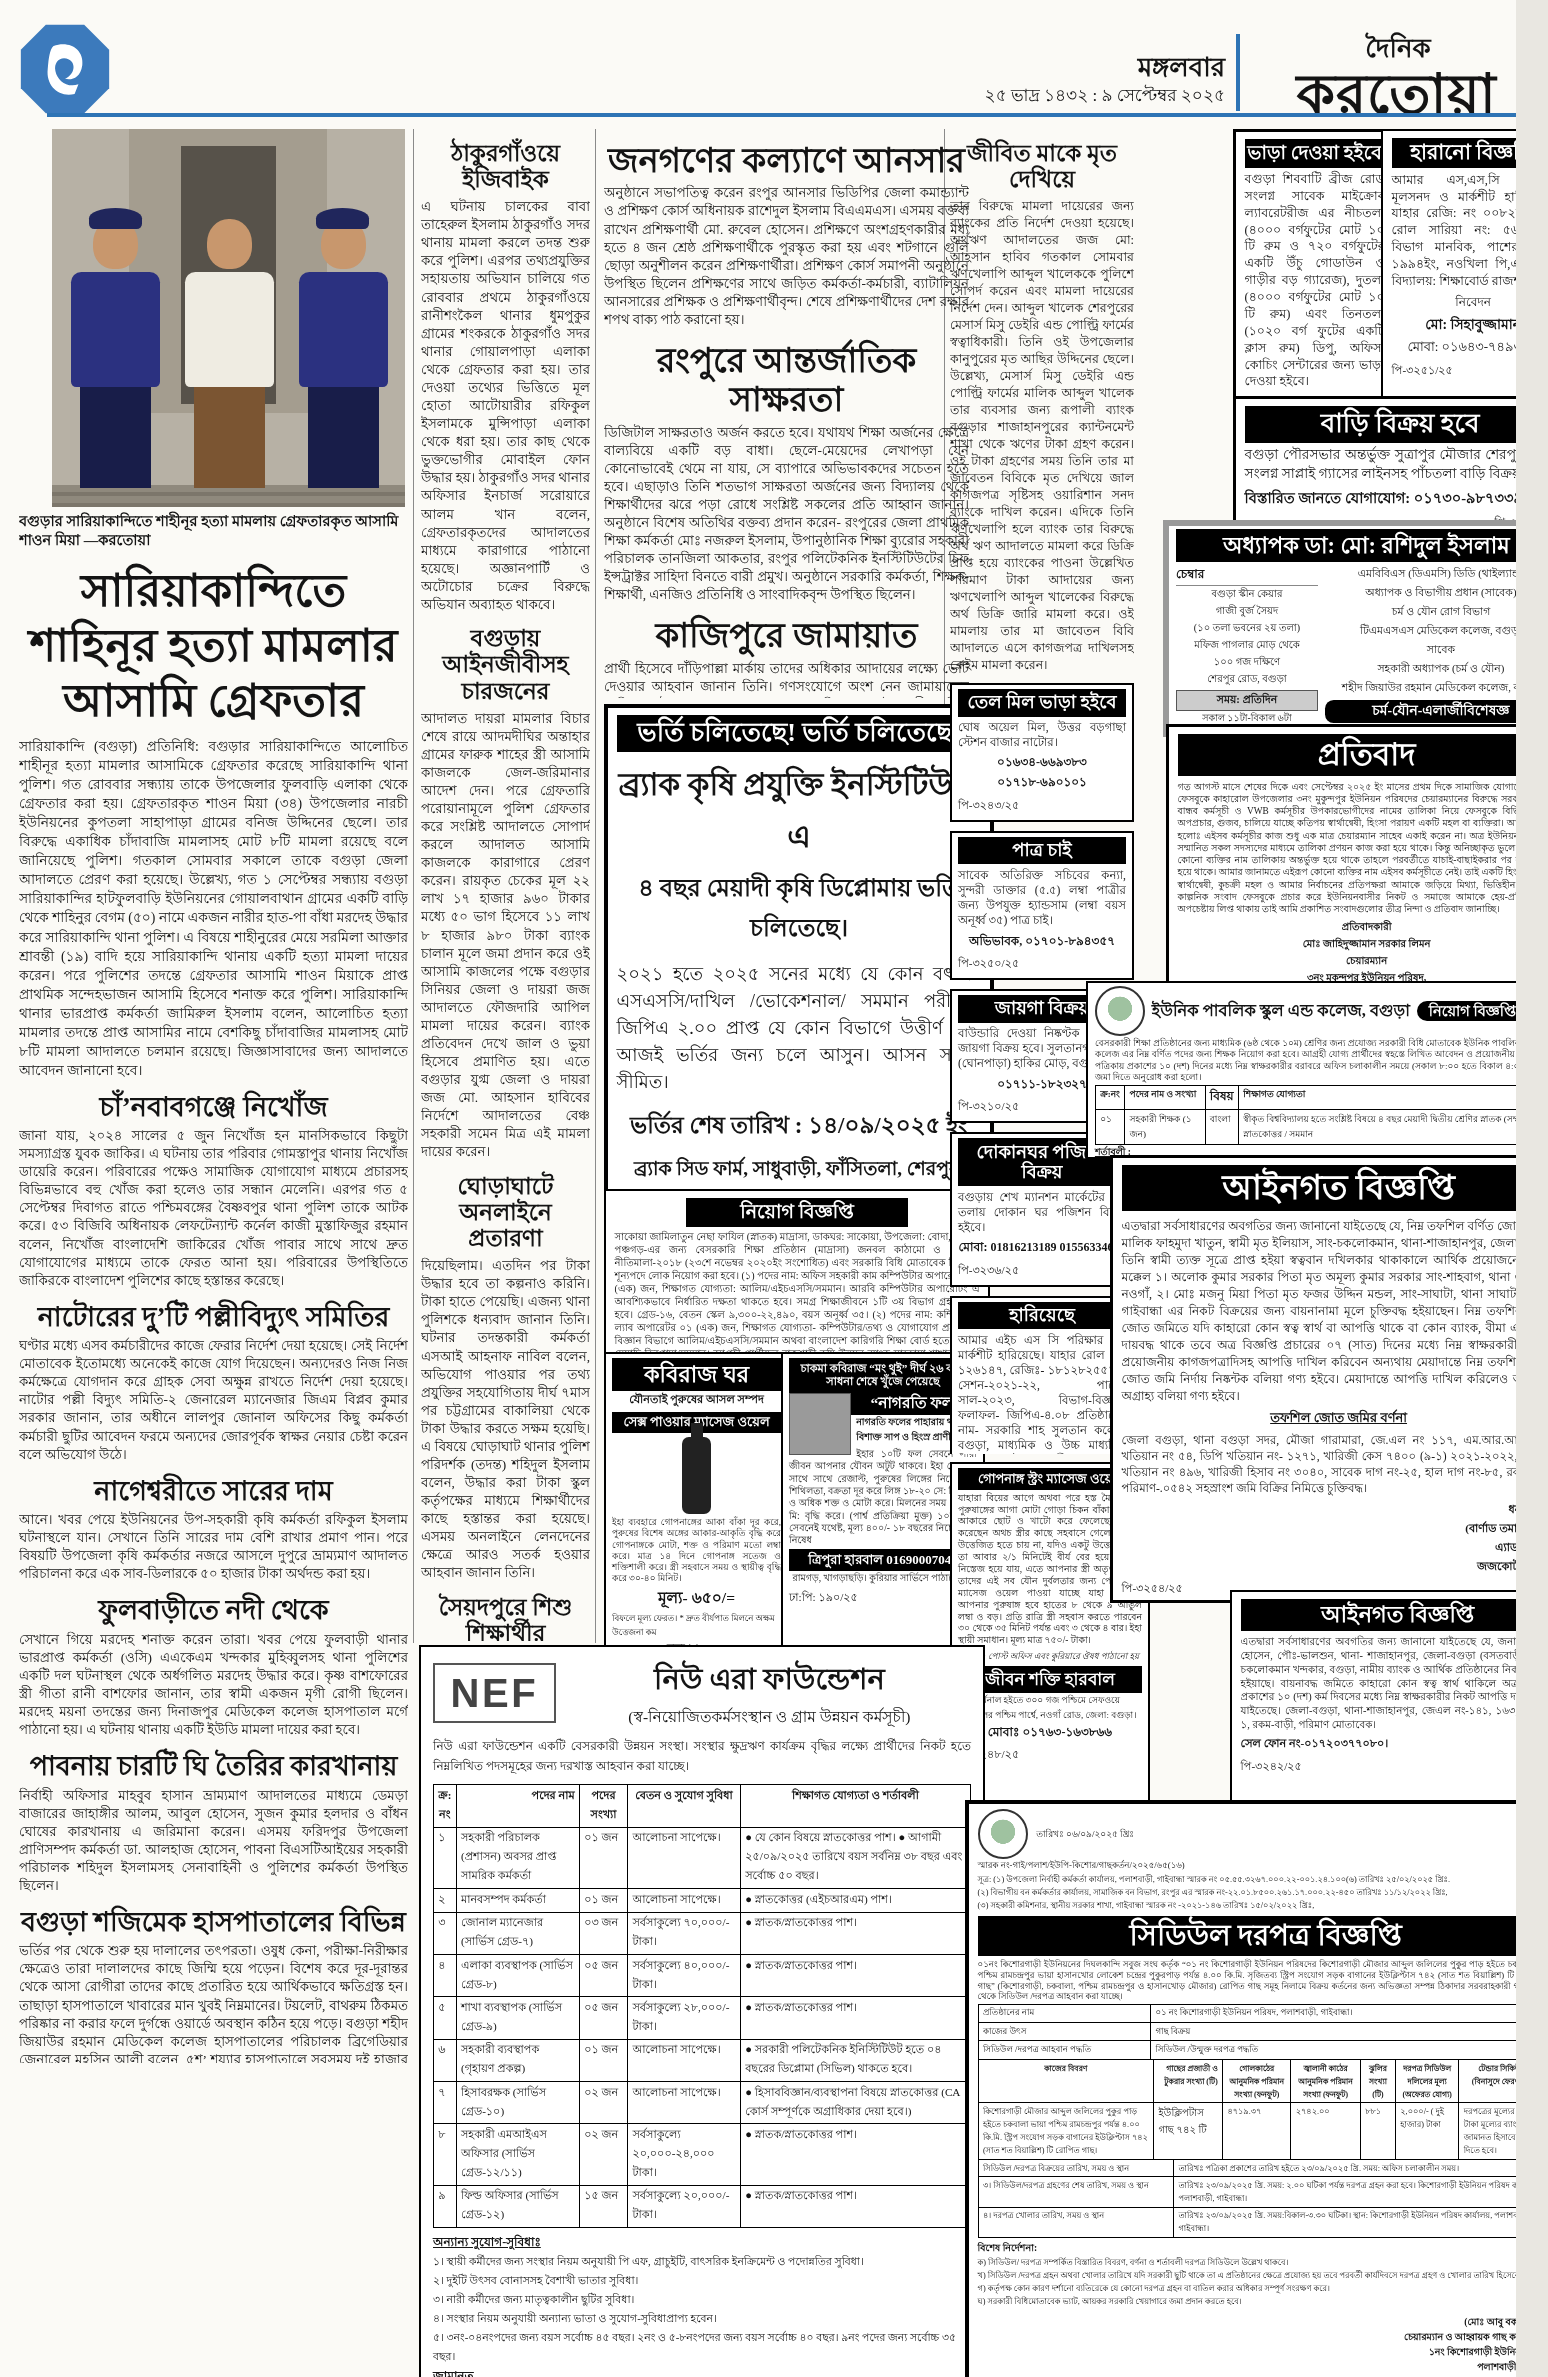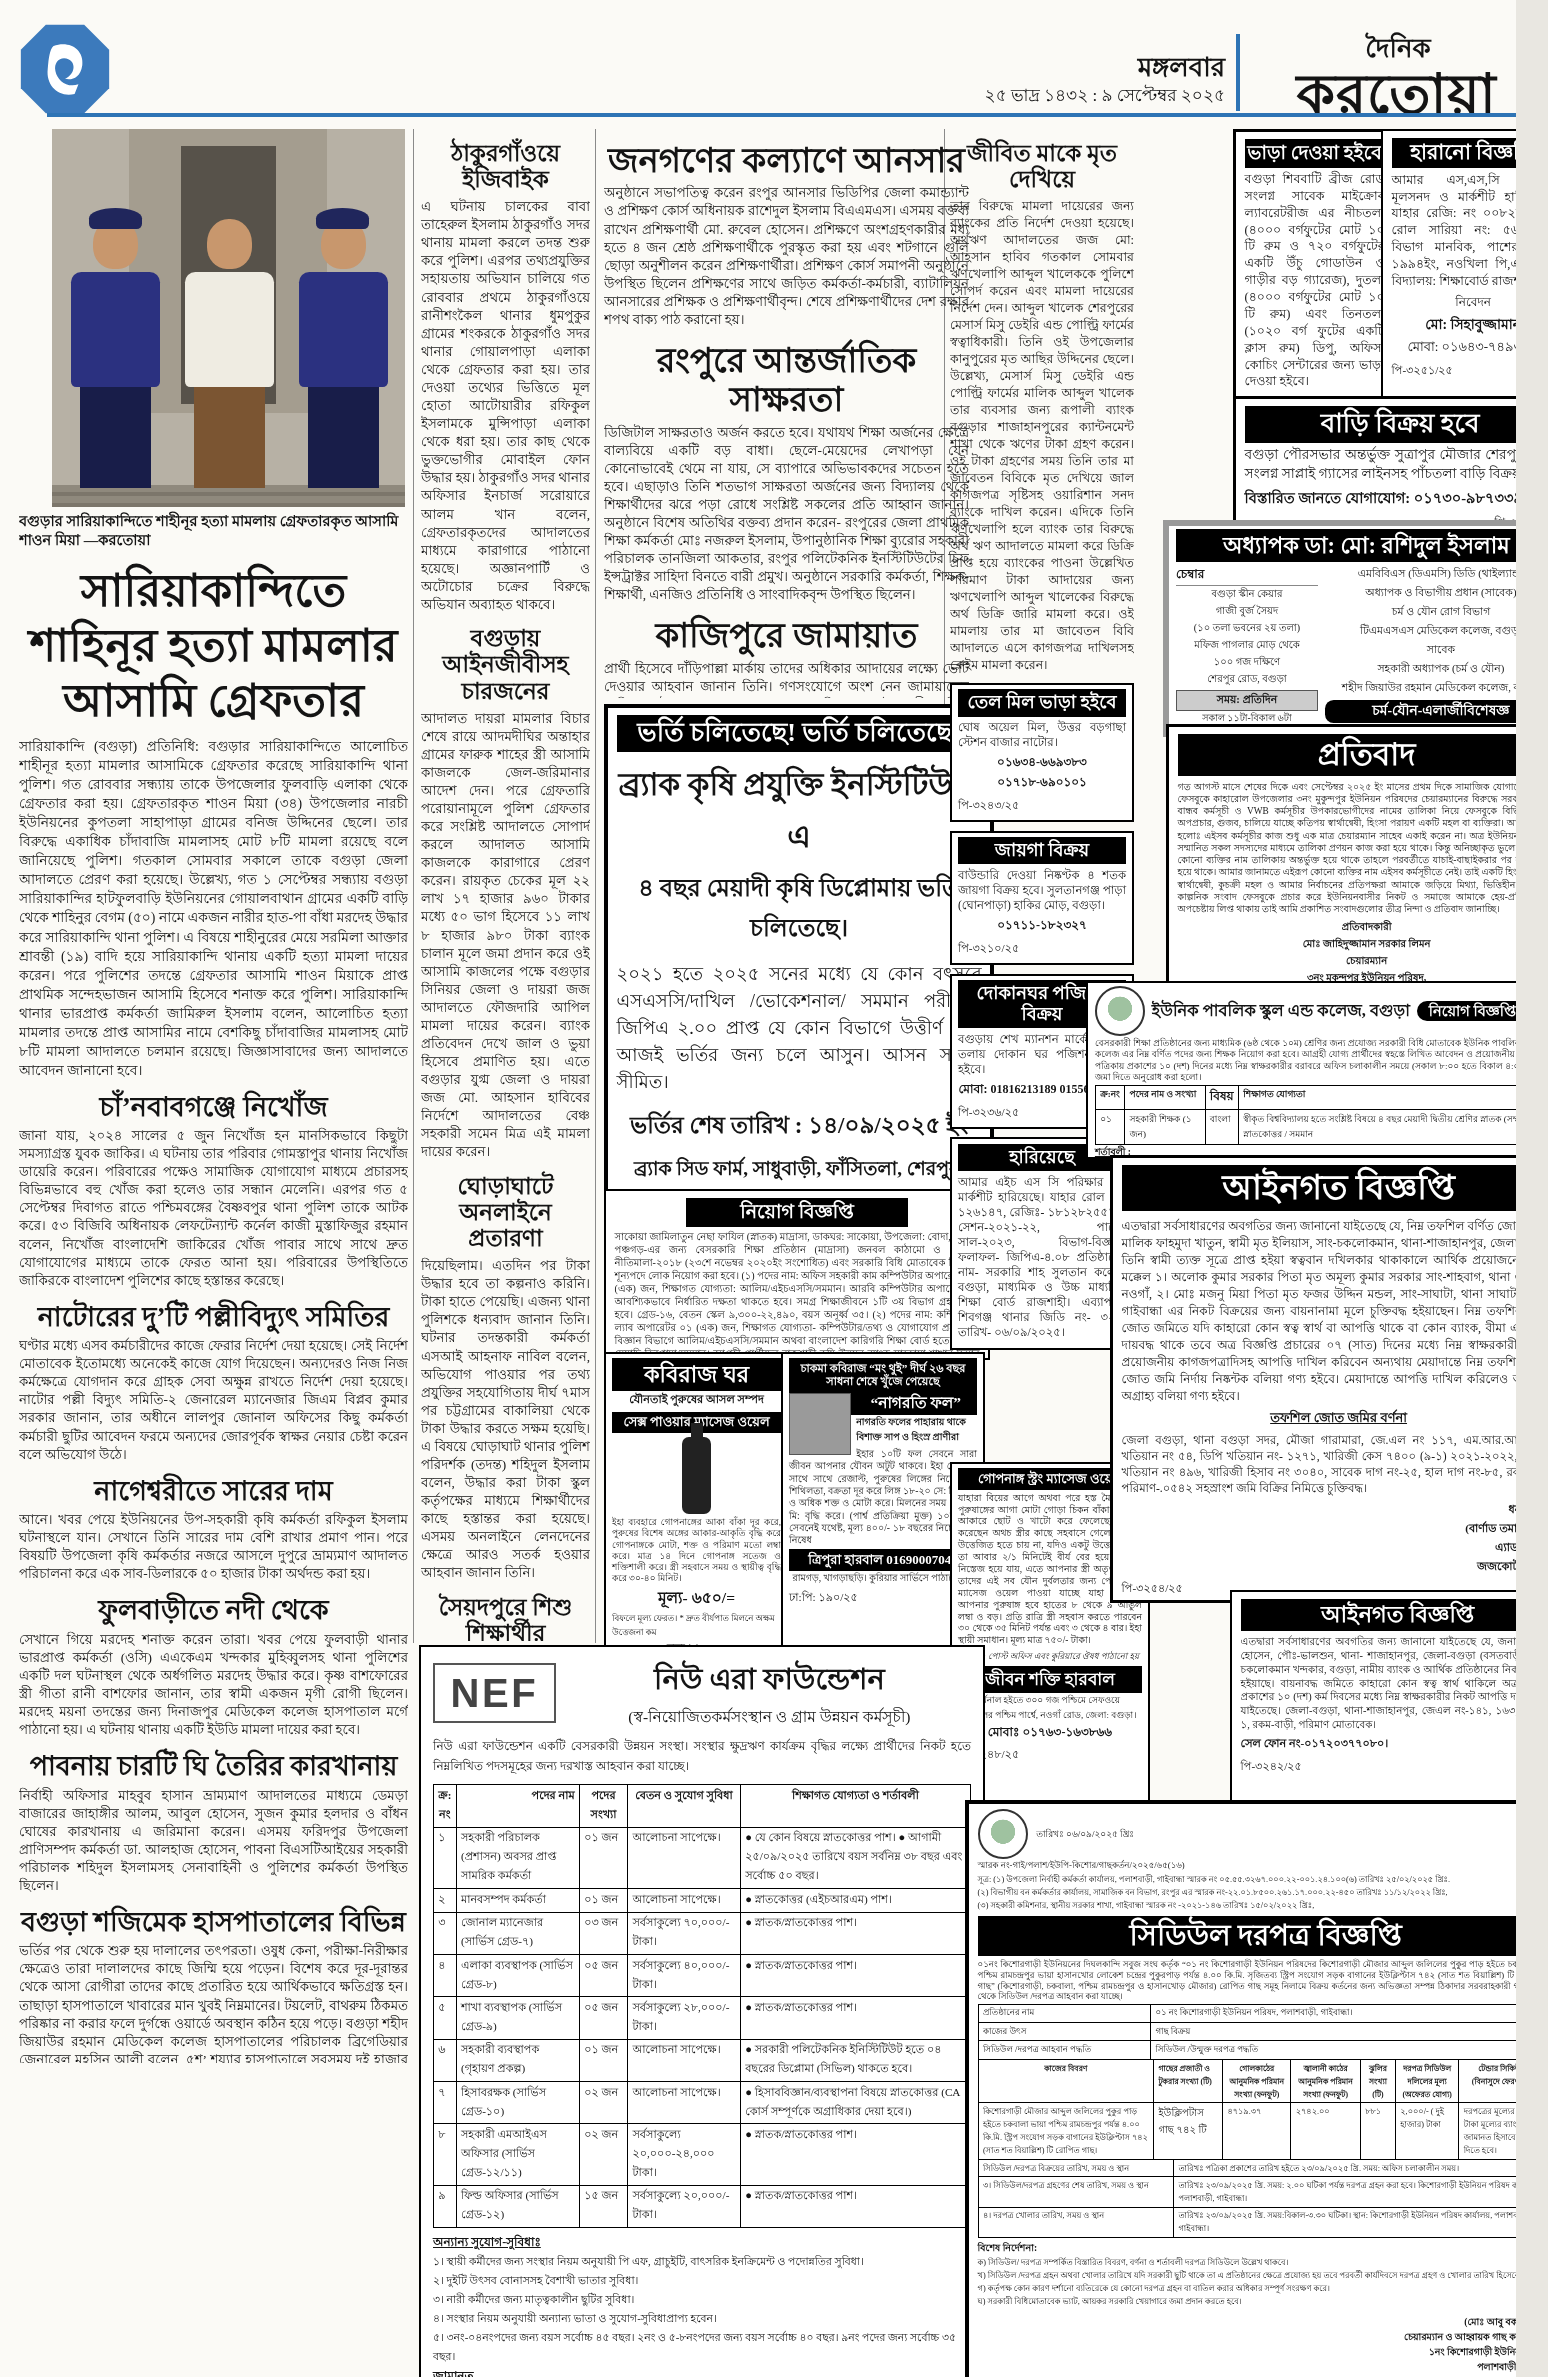--- a/index.html
+++ b/index.html
@@ -231,20 +231,26 @@
     </div>
     <div>
 
         <div style="border:2.6px solid #000;margin-top:8.6px;padding:4.3px 6px;background:#fff">
           <div class="bar" style="font-size:18px">তেল মিল ভাড়া হইবে</div>
           <p class="j" style="font-size:11.6px;line-height:1.3;margin:3.4px 0">ঘোষ অয়েল মিল, উত্তর বড়গাছা স্টেশন বাজার নাটোর।</p>
           <div class="b c" style="font-size:12px">০১৬৩৪-৬৬৯৩৮৩  ০১৭১৮-৬৯০১০১</div>
           <div class="pi">পি-৩২৪৩/২৫</div>
         </div>
 
+        <div style="border:2.6px solid #000;margin-top:8.6px;padding:4.3px 6px;background:#fff">
+          <div class="bar" style="font-size:18px">পাত্র চাই</div>
+          <p class="j" style="font-size:11.6px;line-height:1.3;margin:3.4px 0">সাবেক অতিরিক্ত সচিবের কন্যা, সুন্দরী ডাক্তার (৫.৫) লম্বা পাত্রীর জন্য উপযুক্ত হ্যান্ডসাম (লম্বা বয়স অনূর্ধ্ব ৩৫) পাত্র চাই।</p>
+          <div class="b c" style="font-size:12px">অভিভাবক, ০১৭০১-৮৯৪৩৫৭</div>
+          <div class="pi">পি-৩২৫০/২৫</div>
+        </div>
 
         <div style="border:2.6px solid #000;margin-top:8.6px;padding:4.3px 6px;background:#fff">
           <div class="bar" style="font-size:18px">জায়গা বিক্রয়</div>
           <p class="j" style="font-size:11.6px;line-height:1.3;margin:3.4px 0">বাউন্ডারি দেওয়া নিষ্কণ্টক ৪ শতক জায়গা বিক্রয় হবে। সুলতানগঞ্জ পাড়া (ঘোনপাড়া) হাকির মোড়, বগুড়া।</p>
           <div class="b c" style="font-size:12px">০১৭১১-১৮২৩২৭</div>
           <div class="pi">পি-৩২১০/২৫</div>
         </div>
 
         <div style="border:2.6px solid #000;margin-top:8.6px;padding:4.3px 6px;background:#fff">
           <div class="bar" style="font-size:18px">দোকানঘর পজিশন বিক্রয়</div>
@@ -537,21 +543,21 @@
           <tr>
           <td style="width:30%;font-size:8.6px">সিডিউল /দরপত্র আহবান পদ্ধতি</td>
           <td style="font-size:8.6px">সিডিউল /উন্মুক্ত দরপত্র পদ্ধতি</td>
         </tr>
         </tbody>
     </table>
     <table style="margin-top:-0.9px">
       <thead>
           <tr>
             <th style="font-size:7.7px;text-align:center">কাজের বিবরণ</th>
-            <th style="font-size:7.7px;text-align:left">গাছের প্রজাতী ও টুকরার সংখ্যা (টি)</th>
+            <th style="font-size:7.7px;text-align:right">গাছের প্রজাতী ও টুকরার সংখ্যা (টি)</th>
             <th style="font-size:7.7px;text-align:center">গোলকাঠের আনুমনিক পরিমান সংখ্যা (ফনফুট)</th>
             <th style="font-size:7.7px;text-align:center">জ্বালানী কাঠের আনুমনিক পরিমান সংখ্যা (ফনফুট)</th>
             <th style="font-size:7.7px;text-align:center">ঝুলির সংখ্যা (টি)</th>
             <th style="font-size:7.7px;text-align:center">দরপত্র সিডিউল দলিলের মূল্য (অফেরত যোগ্য)</th>
             <th style="font-size:7.7px;text-align:center">টেন্ডার সিকিউরিটি (বিনাসুদে ফেরৎ যোগ্য)</th>
           </tr>
         </thead>
       <tbody>
           <tr>
             <td style="font-size:8.2px">কিশোরগাড়ী মৌজার আব্দুল জলিলের পুকুর পাড় হইতে চকবালা ভায়া পশ্চিম রামচন্দ্রপুর পর্যন্ত ৪.০০ কি.মি. স্ট্রিপ সংযোগ সড়ক বাগানের ইউক্লিপ্টাস ৭৪২ (সাত শত বিয়াল্লিশ) টি রোপিত গাছ।</td>

